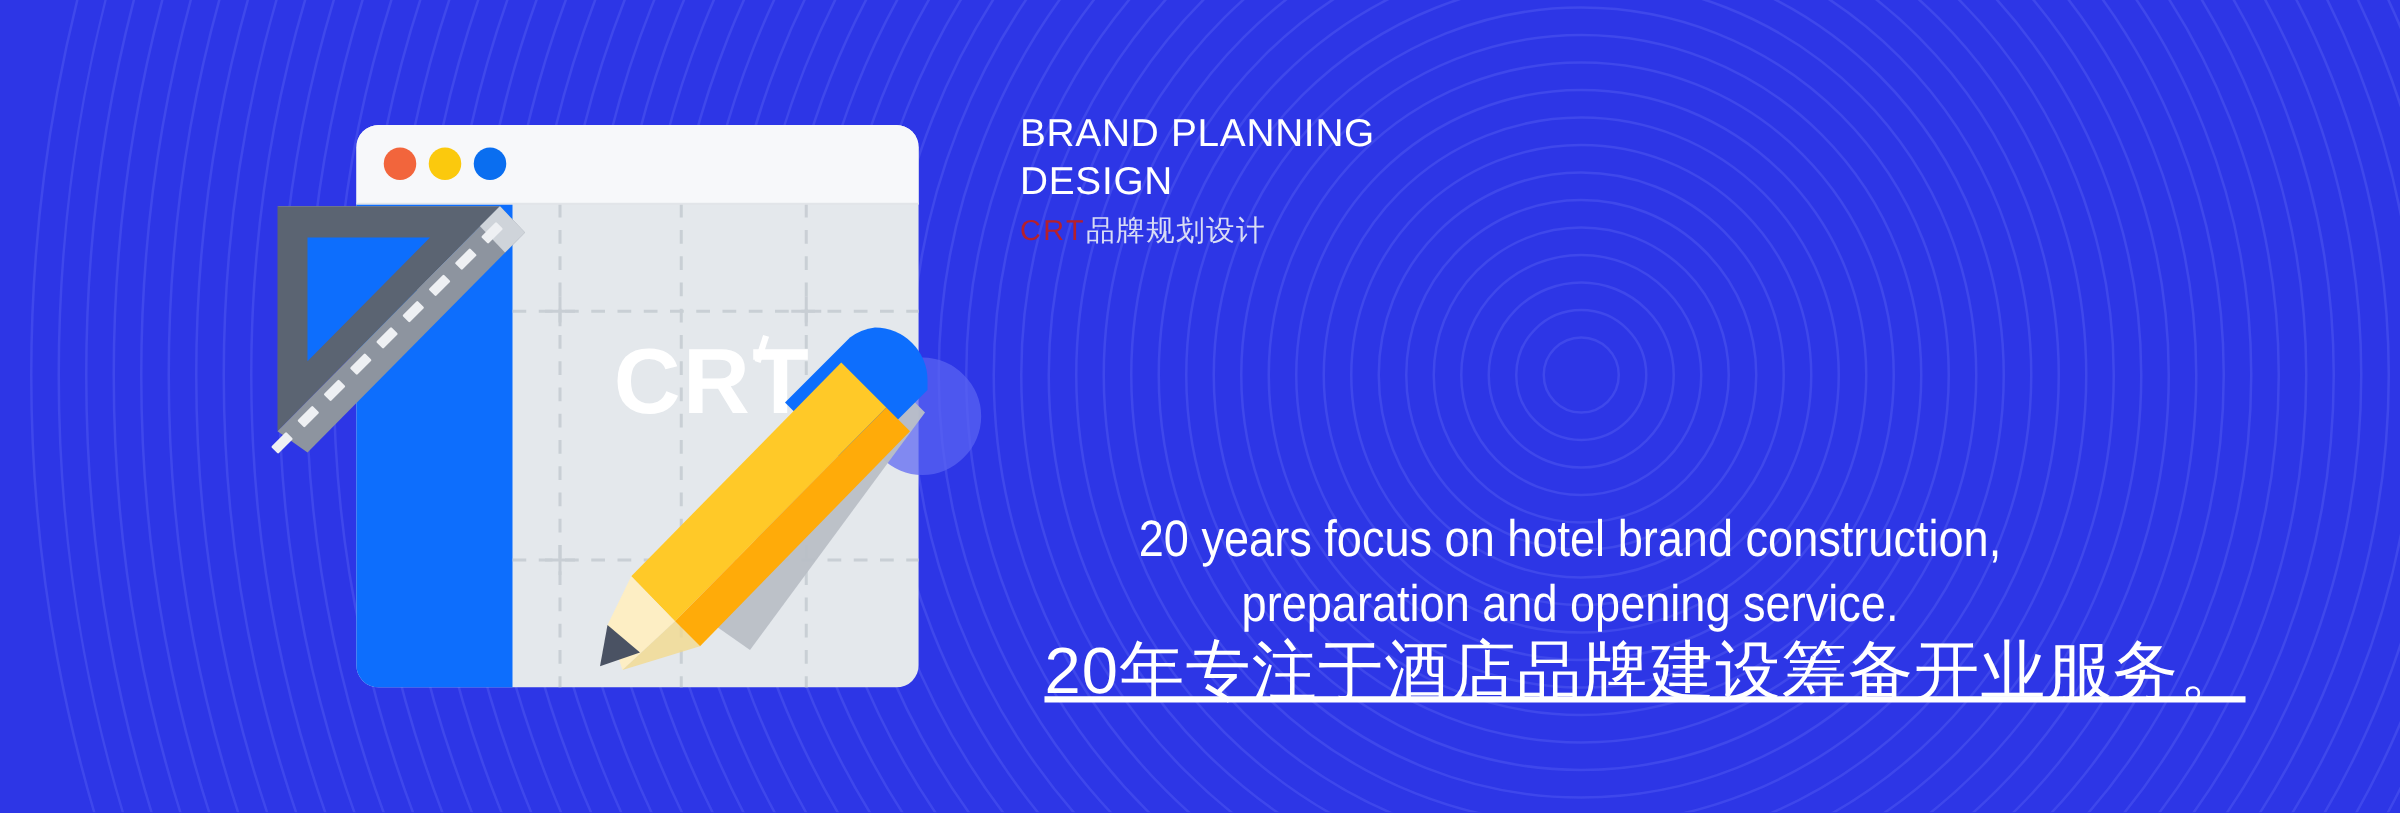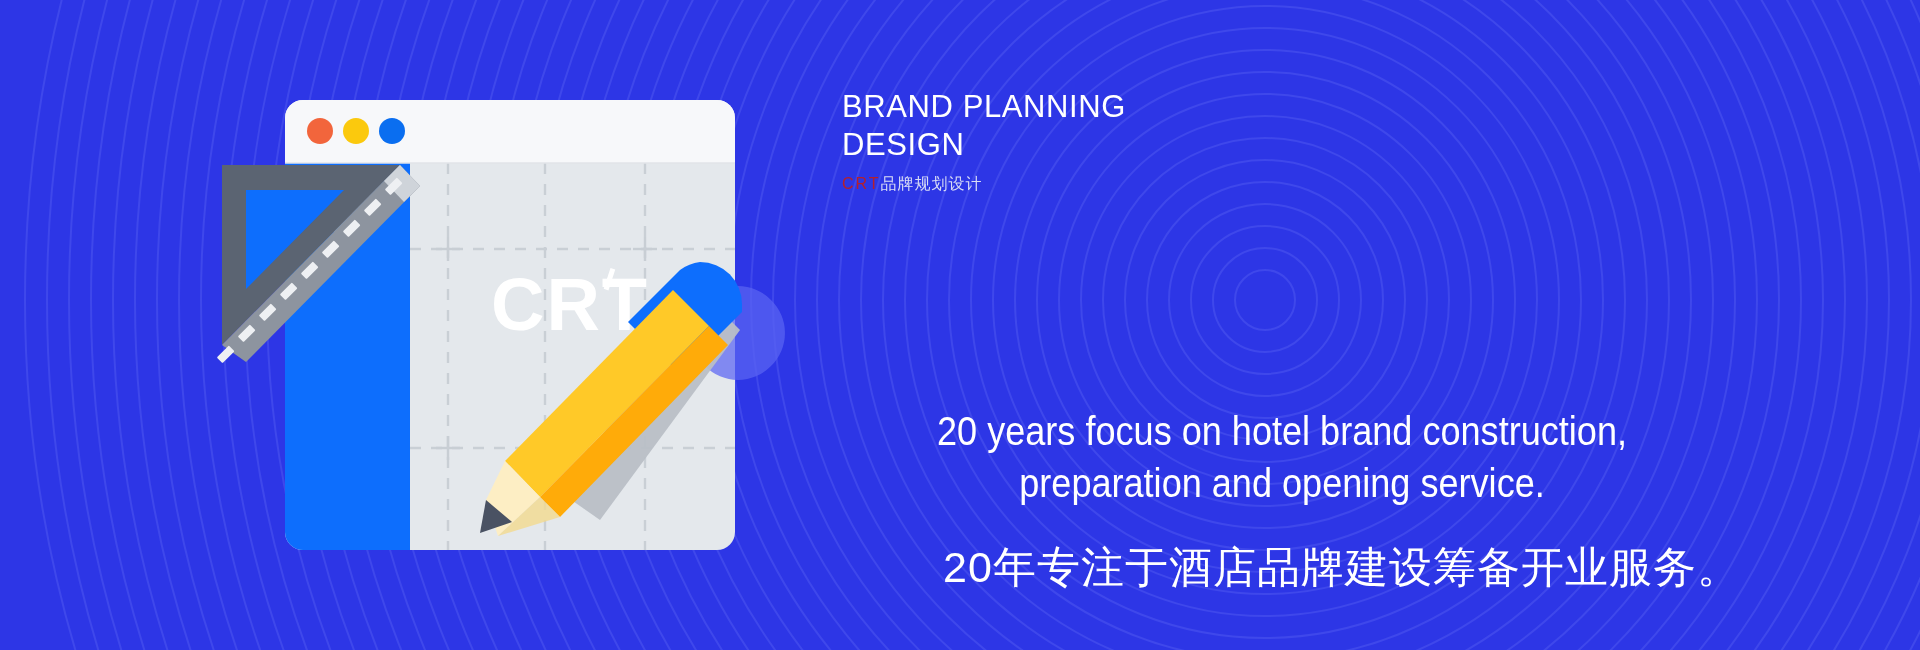--- a/index.html
+++ b/index.html
@@ -18,48 +18,49 @@
     overflow:hidden;
   }
 
   
   .rings { position:absolute; inset:0; pointer-events:none; }
 
   
   .illustration { position:absolute; left:0; top:0; width:900px; height:650px; }
 
   
-  .copy { position:absolute; left:842px; top:0; width:1068px; height:554px; }
+  .copy { position:absolute; left:816px; top:0; width:1068px; height:554px; }
 
   .eyebrow-wrap { position:absolute; left:0; top:88px; }
   .eyebrow {
     font-size:31px; line-height:38px;
     color:#ffffff; letter-spacing:.6px;
     font-weight:400; white-space:pre-line;
   }
   .eyebrow-cn {
     margin-top:7px;
-    font-size:16px; line-height:26px;
+    font-size:23px; line-height:26px;
     letter-spacing:1px;
     color:#d8dcf5;
   }
   .eyebrow-cn .mark { color:#b5202c; letter-spacing:2px; }
 
   .headline-wrap { position:absolute; left:0; top:405px; width:1000px;text-align:center; }
   .headline-en {
     font-size:41px; line-height:52px;
     color:#ffffff; font-weight:400;
     transform:scaleX(.88); transform-origin:left center;
     white-space:pre-line;
   }
   .headline-cn {
-    margin-top:32px;
-    font-size:43px; line-height:52px;
+    margin-top:2px;
+    font-size:52px; line-height:52px;
     color:#ffffff; font-weight:400;
     letter-spacing:1px;
+    text-decoration:underline;
   }
 
   .nonsel { user-select:none; }
 </style>
 </head>
 <body>
 
 <div id="banner" style="background: rgb(45, 54, 230);">
 
   <svg class="rings" width="1920" height="650" viewBox="0 0 1920 650">

